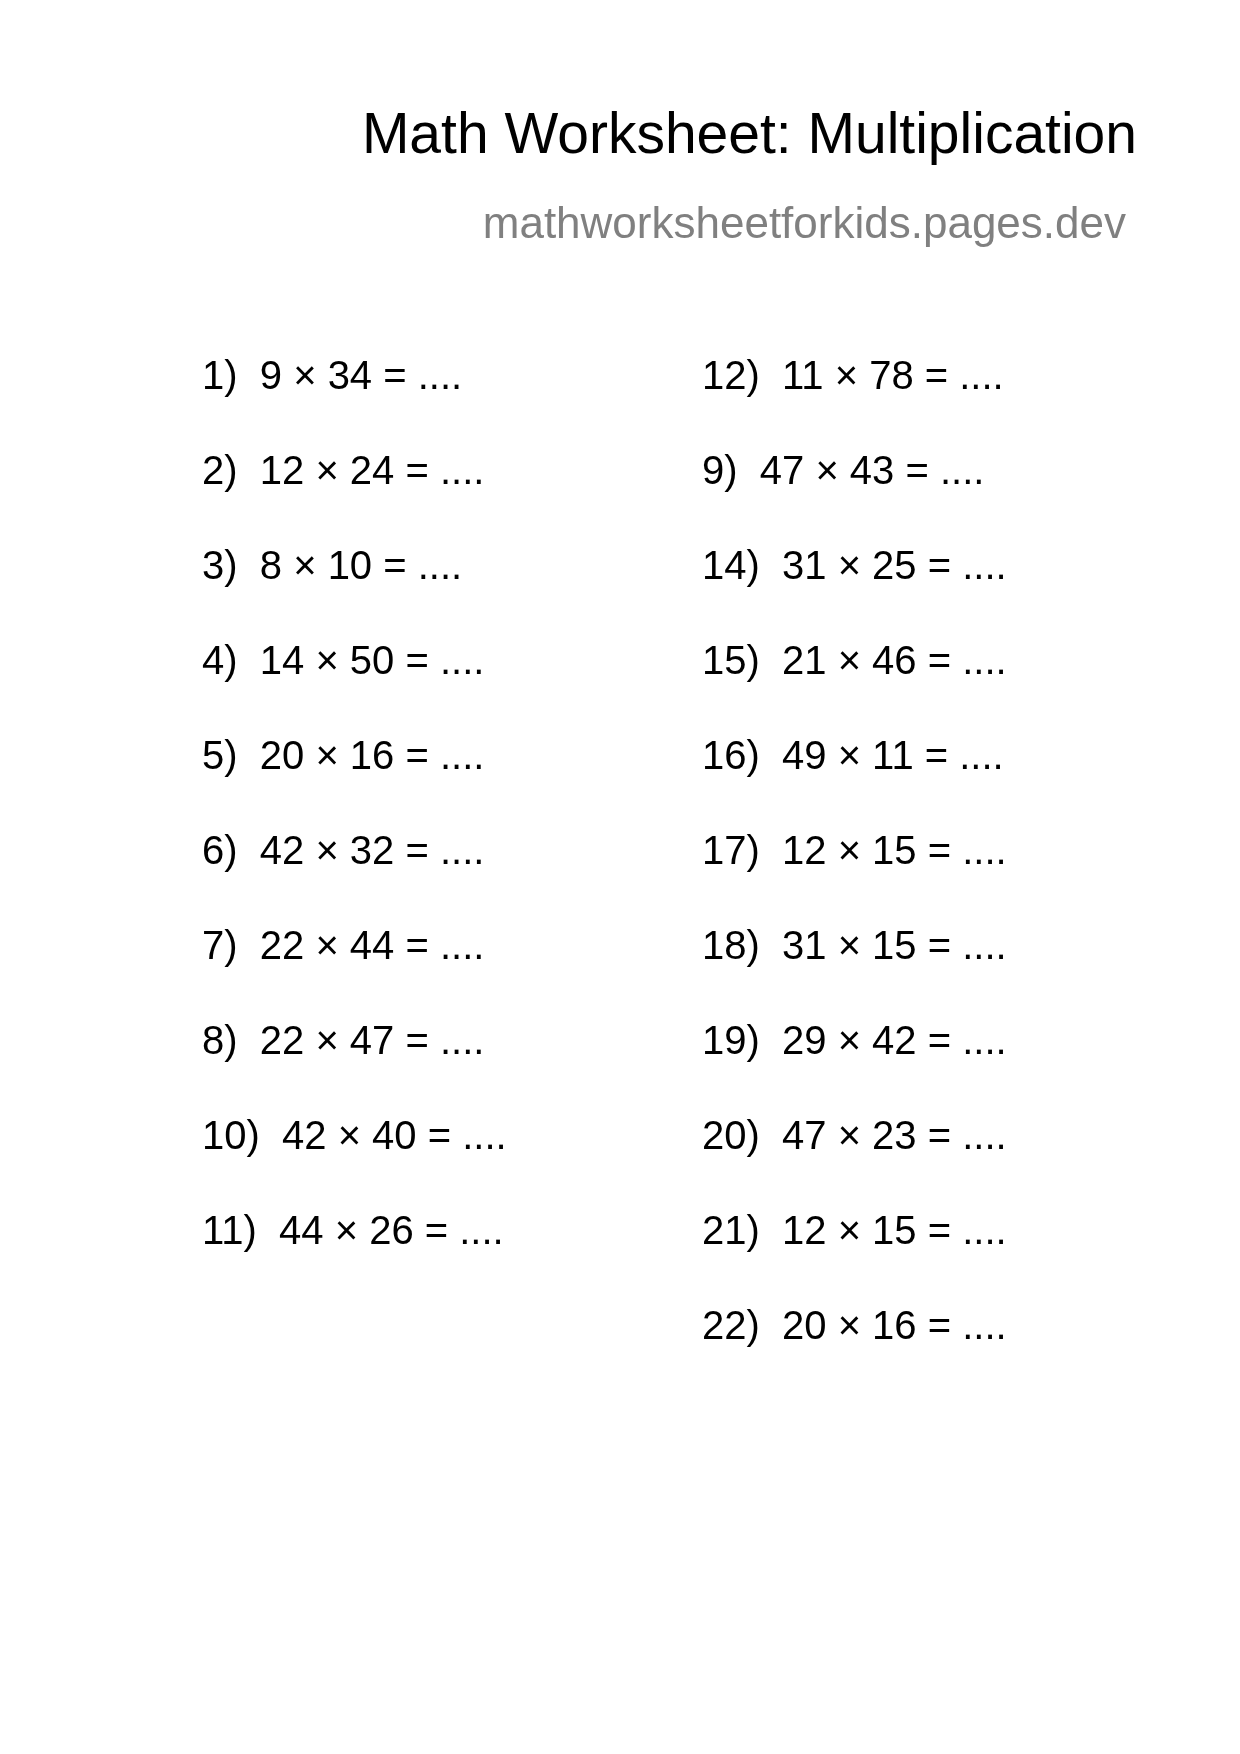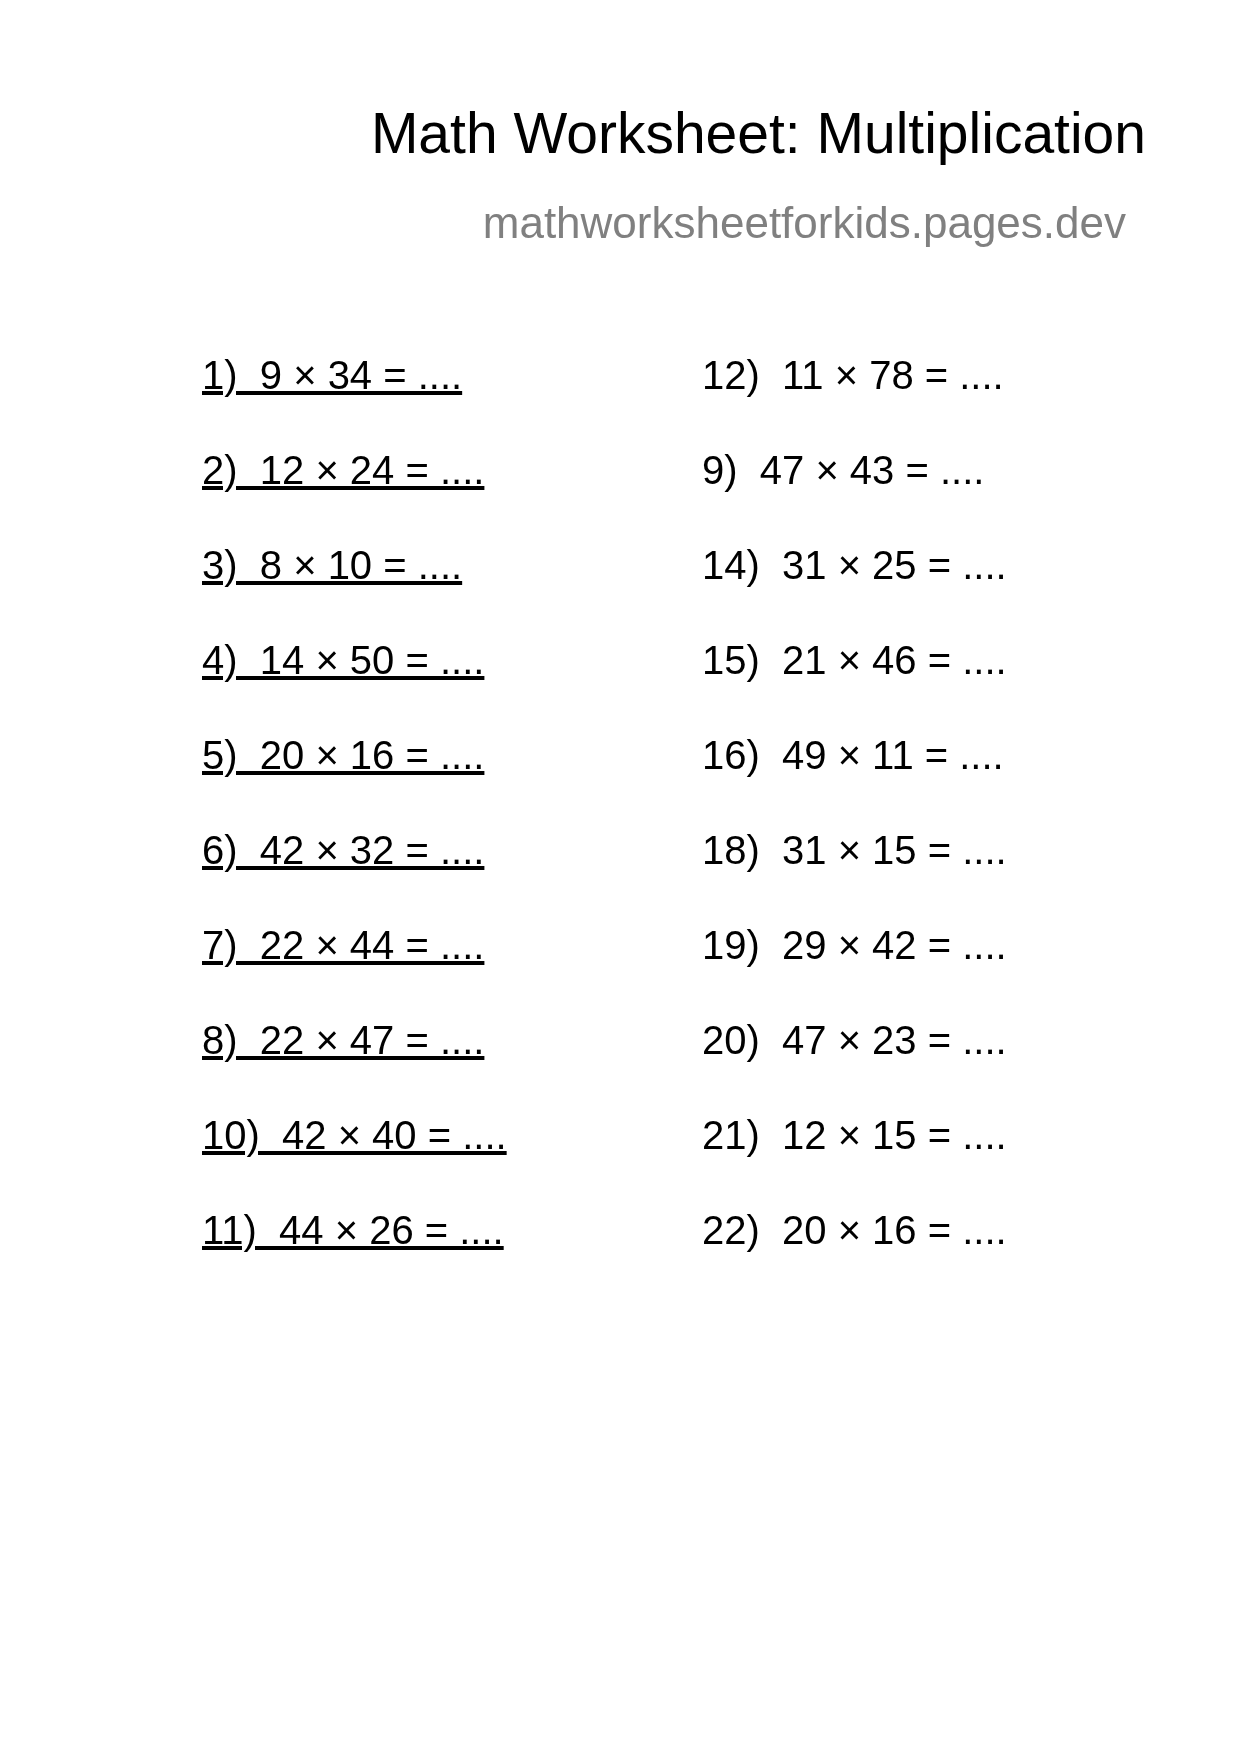--- a/index.html
+++ b/index.html
@@ -10,21 +10,21 @@
     body {
       width: 1240px;
       height: 1754px;
       position: relative;
       overflow: hidden;
       font-family: "Liberation Sans", sans-serif;
       color: #000000;
     }
     .title {
       position: absolute;
-      right: 94px;
+      right: 103px;
       top: 100px;
       font-size: 57px;
       line-height: 66px;
       white-space: pre;
       color: #000000;
       margin: 0;
       font-weight: normal;
     }
     .subtitle {
       position: absolute;
@@ -33,21 +33,21 @@
       font-size: 44px;
       line-height: 52px;
       white-space: pre;
       color: #808080;
       margin-top: 19px;
     }
     .column {
       position: absolute;
       top: 352px;
     }
-    .col-left { left: 202px; text-decoration: underline; }
+    .col-left { left: 202px; }
     .col-right { left: 702px; }
     .problem {
       font-size: 40px;
       line-height: 46px;
       height: 95px;
       white-space: pre;
       color: #000000;
     }
   </style>
 </head>
@@ -68,18 +68,19 @@
   <div class="problem">10)  42 × 40 = ....</div>
   <div class="problem">11)  44 × 26 = ....</div>
 </div>
 
 <div class="column col-right">
   <div class="problem">12)  11 × 78 = ....</div>
   <div class="problem">9)  47 × 43 = ....</div>
   <div class="problem">14)  31 × 25 = ....</div>
   <div class="problem">15)  21 × 46 = ....</div>
   <div class="problem">16)  49 × 11 = ....</div>
+  <div class="problem">17)  12 × 15 = ....</div>
   <div class="problem">18)  31 × 15 = ....</div>
   <div class="problem">19)  29 × 42 = ....</div>
   <div class="problem">20)  47 × 23 = ....</div>
   <div class="problem">21)  12 × 15 = ....</div>
   <div class="problem">22)  20 × 16 = ....</div>
 </div>
 
 </body></html>

